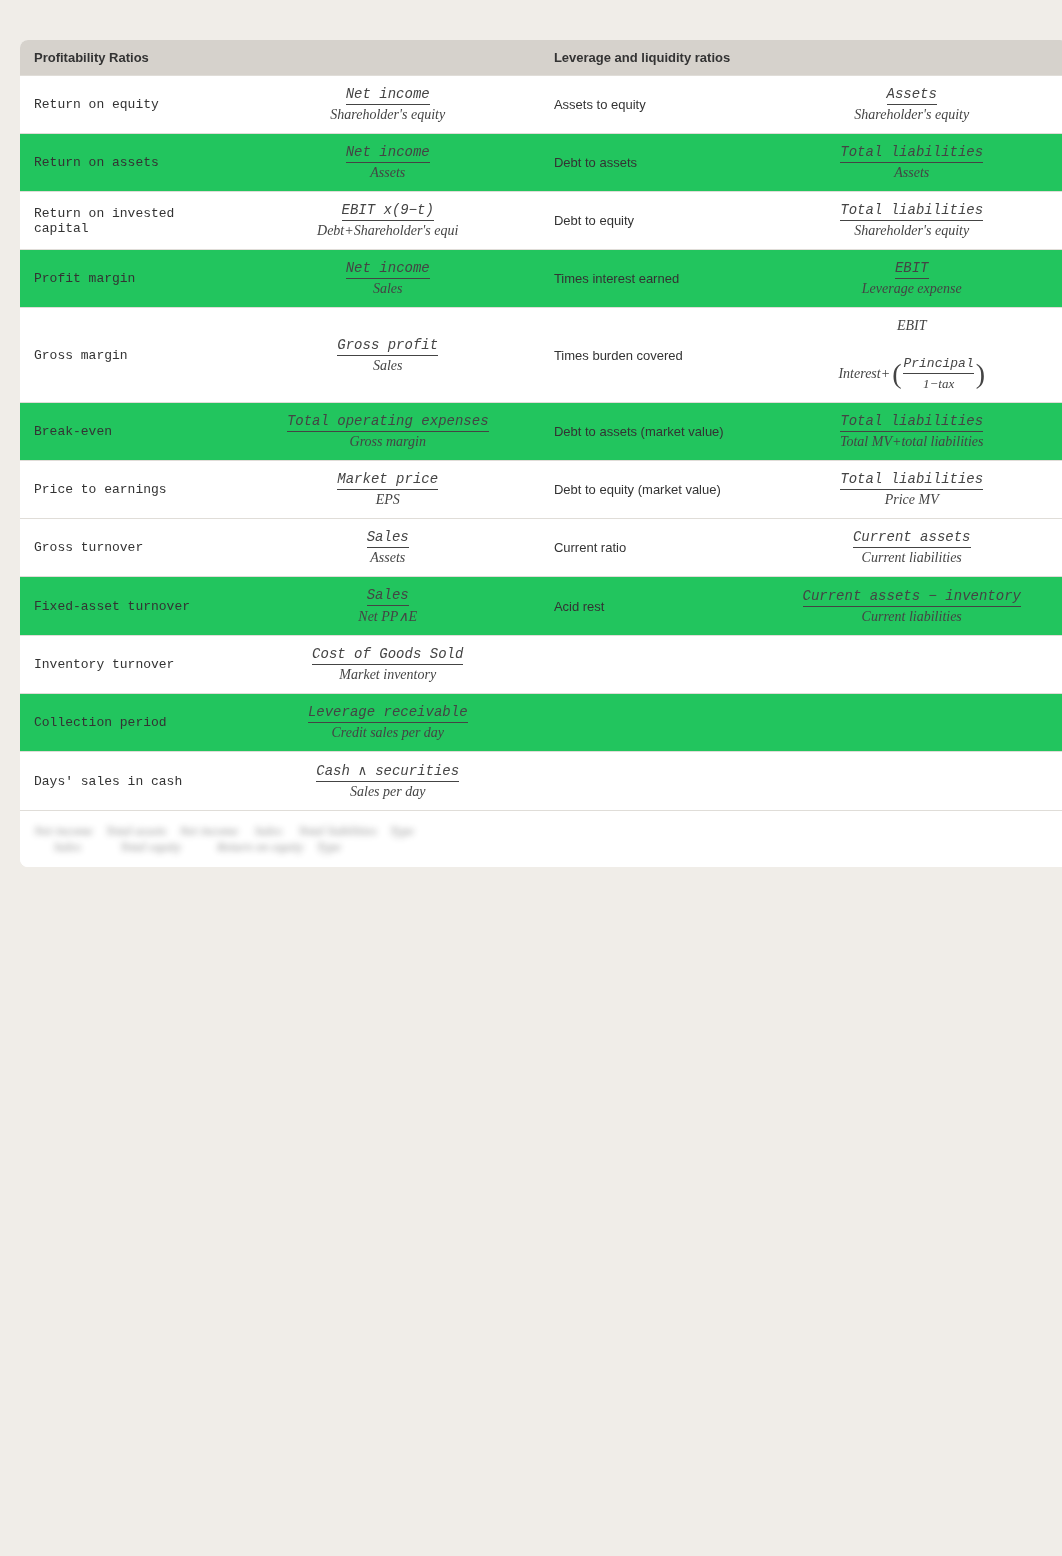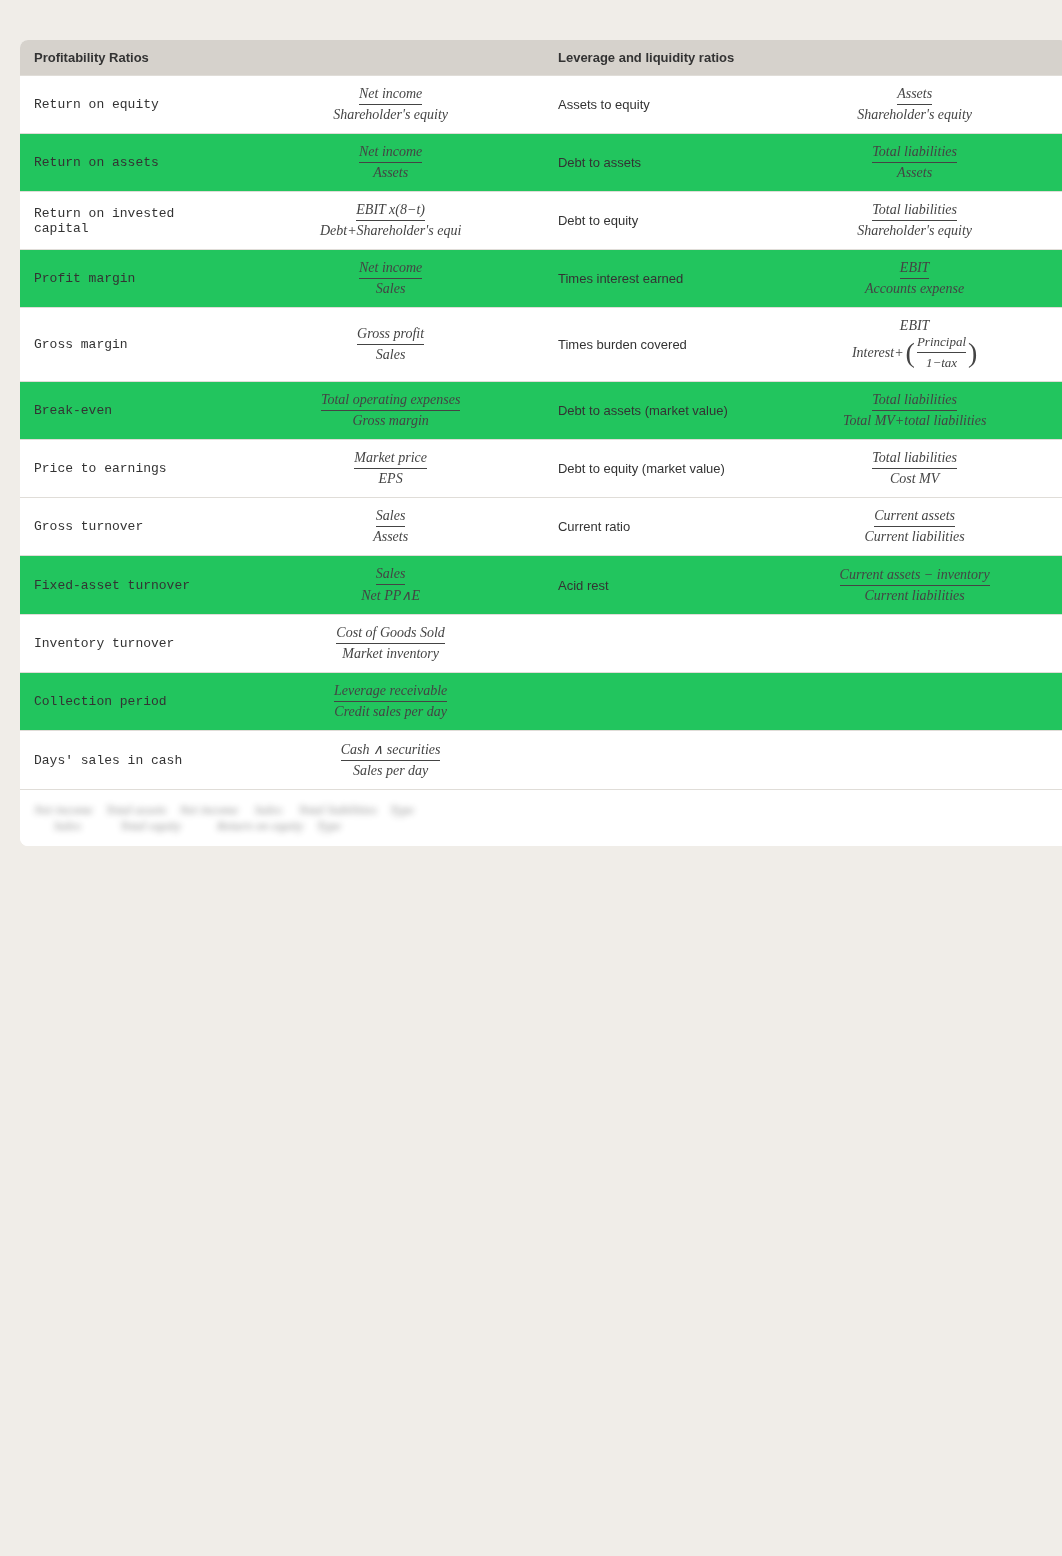--- a/index.html
+++ b/index.html
@@ -73,20 +73,21 @@
       align-items: center;
       vertical-align: middle;
       font-style: italic;
     }
     .fraction .numerator {
       border-bottom: 1px solid #444;
       padding-bottom: 2px;
       margin-bottom: 2px;
       text-align: right;
       white-space: nowrap;
+      font-family: Liberation Mono, monospace;
     }
     .fraction .denominator {
       text-align: center;
       white-space: nowrap;
     }
     .big-bracket {
       font-size: 28px;
       line-height: 1;
       font-style: normal;
     }
@@ -146,21 +147,21 @@
             <div class="numerator"><em>Total liabilities</em></div>
             <div class="denominator"><em>Assets</em></div>
           </div>
         </td>
       </tr>
 
       <tr class="row-normal">
         <td class="label-col">Return on invested capital</td>
         <td class="formula-col">
           <div class="fraction">
-            <div class="numerator"><em>EBIT x(8−t)</em></div>
+            <div class="numerator"><em>EBIT x(9−t)</em></div>
             <div class="denominator"><em>Debt+Shareholder's equi</em></div>
           </div>
         </td>
         <td class="label-col2">Debt to equity</td>
         <td class="formula-col2">
           <div class="fraction">
             <div class="numerator"><em>Total liabilities</em></div>
             <div class="denominator"><em>Shareholder's equity</em></div>
           </div>
         </td>
@@ -171,38 +172,38 @@
         <td class="formula-col">
           <div class="fraction">
             <div class="numerator"><em>Net income</em></div>
             <div class="denominator"><em>Sales</em></div>
           </div>
         </td>
         <td class="label-col2">Times interest earned</td>
         <td class="formula-col2">
           <div class="fraction">
             <div class="numerator"><em>EBIT</em></div>
-            <div class="denominator"><em>Accounts expense</em></div>
+            <div class="denominator"><em>Leverage expense</em></div>
           </div>
         </td>
       </tr>
 
       <tr class="row-normal">
         <td class="label-col">Gross margin</td>
         <td class="formula-col">
           <div class="fraction">
             <div class="numerator"><em>Gross profit</em></div>
             <div class="denominator"><em>Sales</em></div>
           </div>
         </td>
         <td class="label-col2">Times burden covered</td>
         <td class="formula-col2">
           <div style="text-align:center; font-style:italic;">
             <div><em>EBIT</em></div>
-            <div style="display:flex; align-items:center; justify-content:center; gap:2px;">
+            <div style="display:flex; align-items:center; justify-content:center; gap:2px;margin-top:22px;">
               <em>Interest+</em>
               <span class="big-bracket">(</span>
               <div class="fraction" style="font-size:13px;">
                 <div class="numerator"><em>Principal</em></div>
                 <div class="denominator"><em>1−tax</em></div>
               </div>
               <span class="big-bracket">)</span>
             </div>
           </div>
         </td>
@@ -230,21 +231,21 @@
         <td class="formula-col">
           <div class="fraction">
             <div class="numerator"><em>Market price</em></div>
             <div class="denominator"><em>EPS</em></div>
           </div>
         </td>
         <td class="label-col2">Debt to equity (market value)</td>
         <td class="formula-col2">
           <div class="fraction">
             <div class="numerator"><em>Total liabilities</em></div>
-            <div class="denominator"><em>Cost MV</em></div>
+            <div class="denominator"><em>Price MV</em></div>
           </div>
         </td>
       </tr>
 
 
       <tr class="row-normal">
         <td class="label-col">Gross turnover</td>
         <td class="formula-col">
           <div class="fraction">
             <div class="numerator"><em>Sales</em></div>

